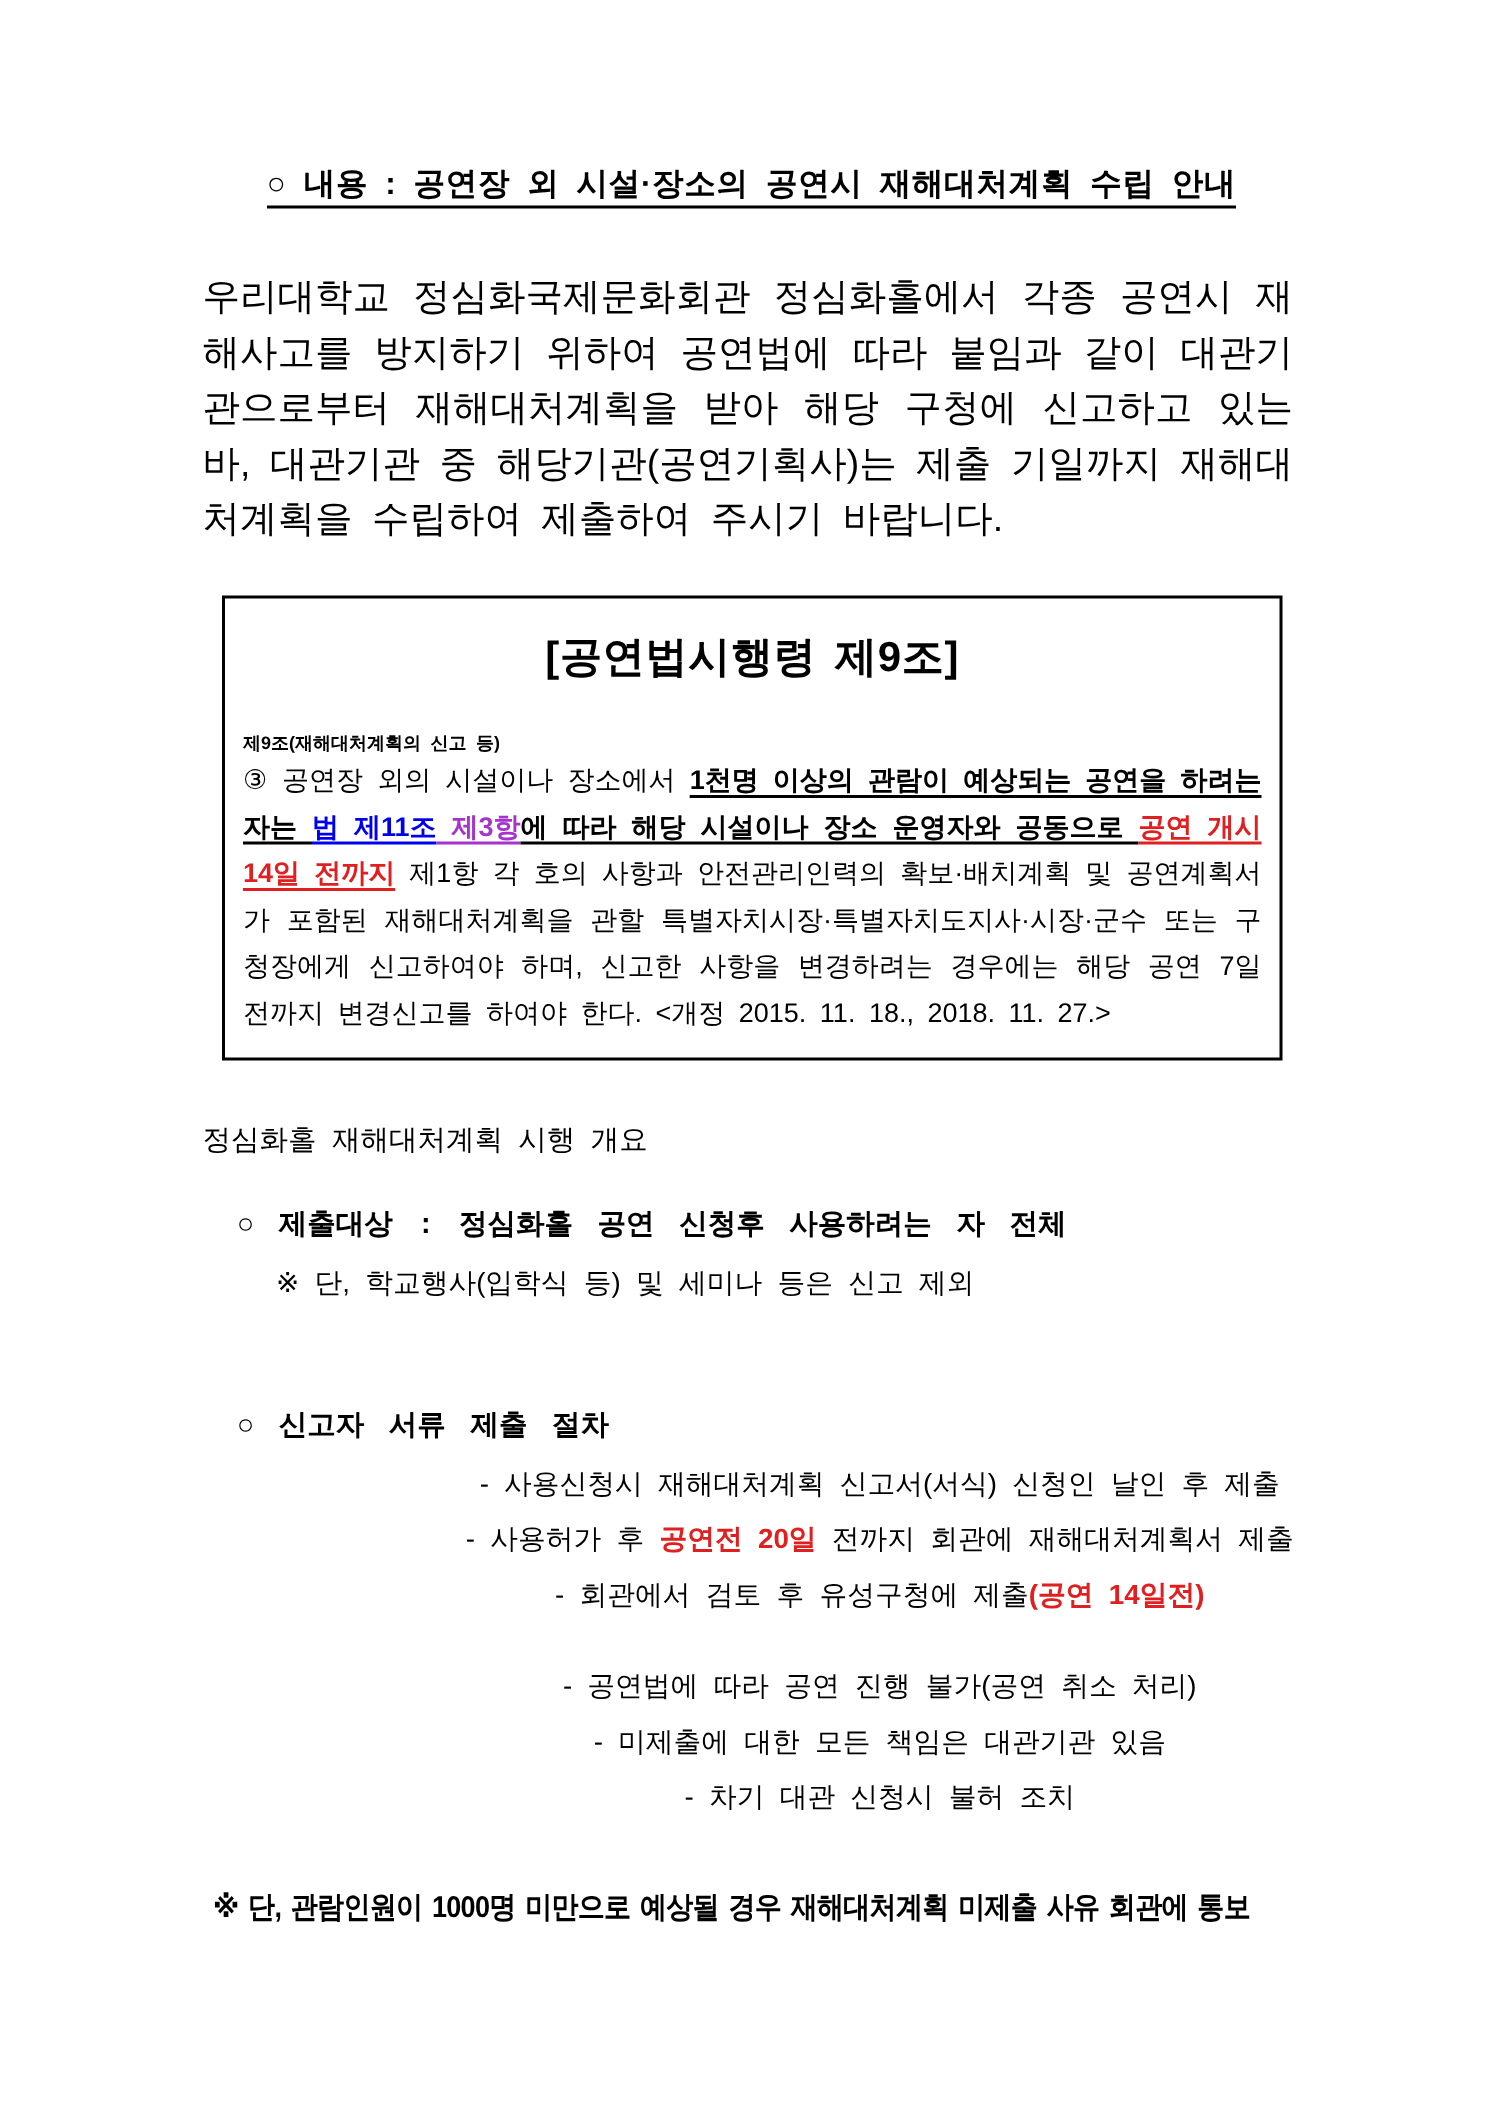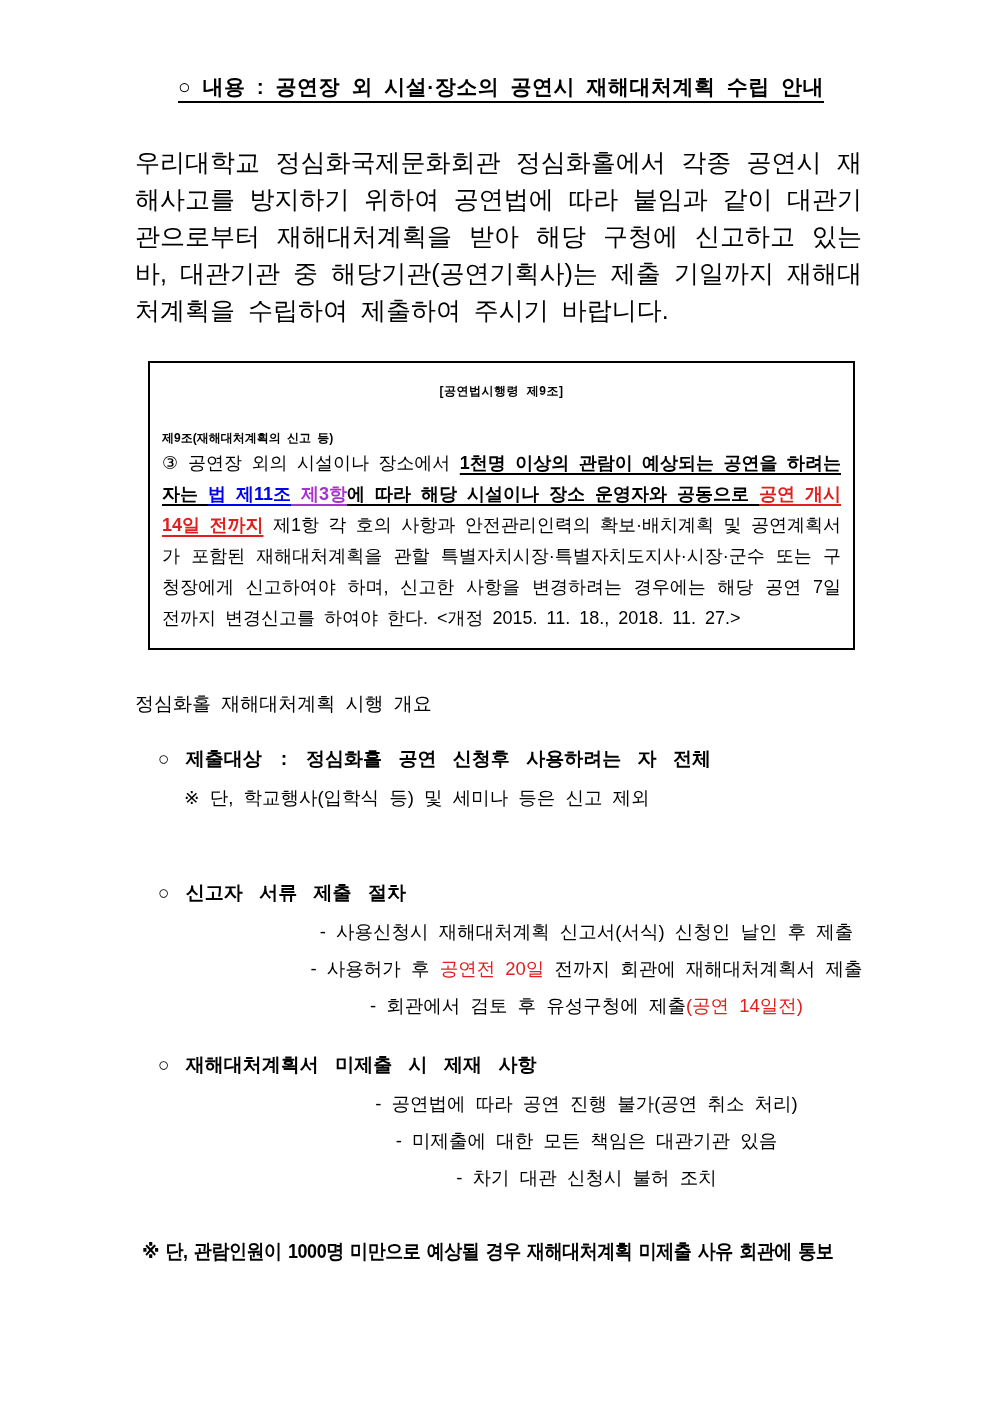--- a/index.html
+++ b/index.html
@@ -7,21 +7,21 @@
     width: 992px; height: 1403px;
     background: var(--page-bg, #fff);
     color: var(--ink, #000);
     font-family: "Liberation Sans", "DejaVu Sans", sans-serif;
     -webkit-font-smoothing: antialiased;
   }
   .page { position: relative; width: 992px; height: 1403px; overflow: hidden; }
 
   
   .doc-title {
-    margin: 72px 120px 0 130px;
+    margin: 108px 120px 0 130px;
     text-align: center;
     font-size: 21px;
     font-weight: bold;
     line-height: 30px;
     word-spacing: 5px;
     letter-spacing: 0.5px;
   }
   .doc-title .u {
     border-bottom: 2px solid var(--ink, #000);
     padding-bottom: 3px;
@@ -40,21 +40,21 @@
   
   .law-box {
     margin: 32px 0 0 148px;
     width: 679px;
     border: 2px solid var(--ink, #000);
     padding: 8px 12px 14px 12px;
   }
   .law-box-title {
     margin-top: 12px;
     text-align: center;
-    font-size: 12px;
+    font-size: 28px;
     font-weight: bold;
     letter-spacing: 0.5px;
     word-spacing: 4px;
   }
   .law-article {
     margin-top: 30px;
     font-size: 12px;
     font-weight: bold;
     word-spacing: 3px;
   }
@@ -94,21 +94,21 @@
     word-spacing: 5px;
     font-family: Liberation Mono, monospace;
   }
   .sub-item, .sub-note {
     font-size: 18.5px;
     line-height: 37px;
     word-spacing: 5px;
   }
   .sub-item { margin-left: 23px; text-align: center; }
   .sub-note { margin-left: 26px; }
-  .red-strong { color: var(--red, #E02020); font-weight: normal; }
+  .red-strong { color: var(--red, #E02020); font-weight: bold; }
   .bold-item { font-weight: normal; }
 
   .mt-sec1 { margin-top: 26px; }
   .mt-sec2 { margin-top: 60px; }
   .mt-sec3 { margin-top: 24px; }
 
   
   .footer-note {
     margin: 42px 0 0 142px;
     font-size: 20px;
@@ -147,21 +147,20 @@
   </div>
 
   <div class="section mt-sec2">
     <div class="sec-heading">○ 신고자 서류 제출 절차</div>
     <div class="sub-item">- 사용신청시 재해대처계획 신고서(서식) 신청인 날인 후 제출</div>
     <div class="sub-item"><span>- 사용허가 후 </span><span class="red-strong">공연전 20일</span><span> 전까지 회관에 재해대처계획서 제출</span></div>
     <div class="sub-item"><span>- 회관에서 검토 후 유성구청에 제출</span><span class="red-strong">(공연 14일전)</span></div>
   </div>
 
   <div class="section mt-sec3">
-    <div class="sec-heading">○ 재해대처계획서 미제출 시 제재 사항</div>
     <div class="sub-item bold-item">- 공연법에 따라 공연 진행 불가(공연 취소 처리)</div>
     <div class="sub-item">- 미제출에 대한 모든 책임은 대관기관 있음</div>
     <div class="sub-item">- 차기 대관 신청시 불허 조치</div>
   </div>
 
   <div class="footer-note">※ 단, 관람인원이 1000명 미만으로 예상될 경우 재해대처계획 미제출 사유 회관에 통보</div>
 
 </div>
 
 </body></html>

